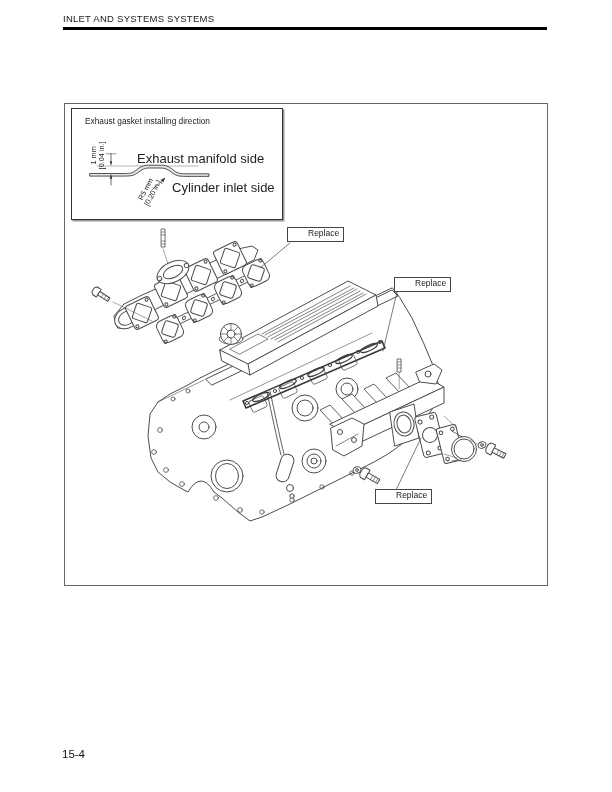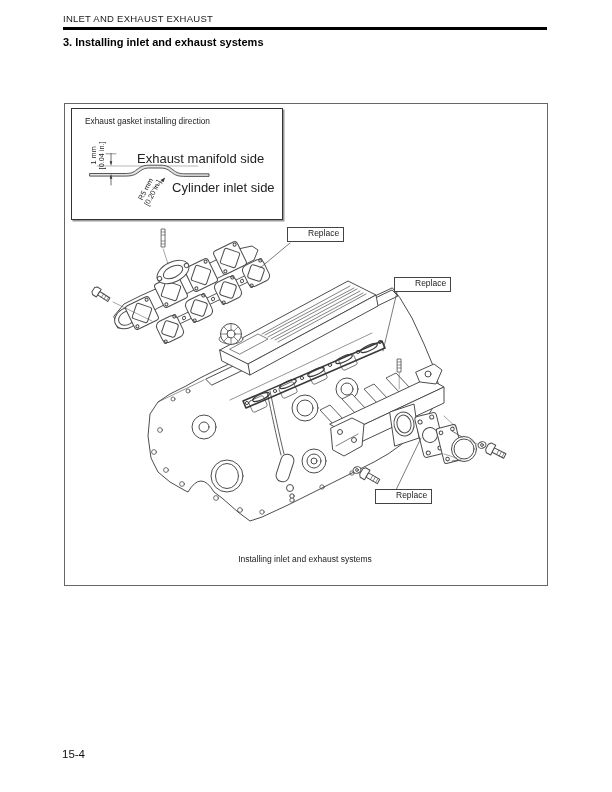--- a/index.html
+++ b/index.html
@@ -27,23 +27,22 @@
   .page-number{left:62px;top:748px;font-size:11.5px;color:#111;}
   svg{display:block;}
   .art{left:0;top:0;z-index:2;}
   .inset-art{left:0;top:0;width:210px;height:110px;}
 </style>
 </head>
 <body>
 
 <div class="page">
 
-  <div class="abs running-header">INLET AND EXHAUST EXHAUST</div>
+  <div class="abs running-header">INLET AND SYSTEMS SYSTEMS</div>
   <div class="abs header-rule"></div>
-  <div class="abs section-title">3. Installing inlet and exhaust systems</div>
 
   <div class="abs figure-box">
 
     <div class="abs inset-box">
       <div class="abs inset-title">Exhaust gasket installing direction</div>
 
       <svg class="abs inset-art" viewBox="70 72 210 110" fill="none" stroke="#4d4d4d" stroke-width="1" stroke-linejoin="round" stroke-linecap="round">
 
         <line x1="95" y1="129" x2="196" y2="129" stroke="#999" stroke-width="0.7"></line>
 
@@ -411,15 +410,14 @@
   <div class="callout" style="left:287px;top:227px;">
     <span>Replace</span>
   </div>
   <div class="callout" style="left:394px;top:277px;">
     <span>Replace</span>
   </div>
   <div class="callout" style="left:375px;top:489px;">
     <span>Replace</span>
   </div>
 
-  <div class="abs caption">Installing inlet and exhaust systems</div>
   <div class="abs page-number">15-4</div>
 </div>
 
 </body></html>

